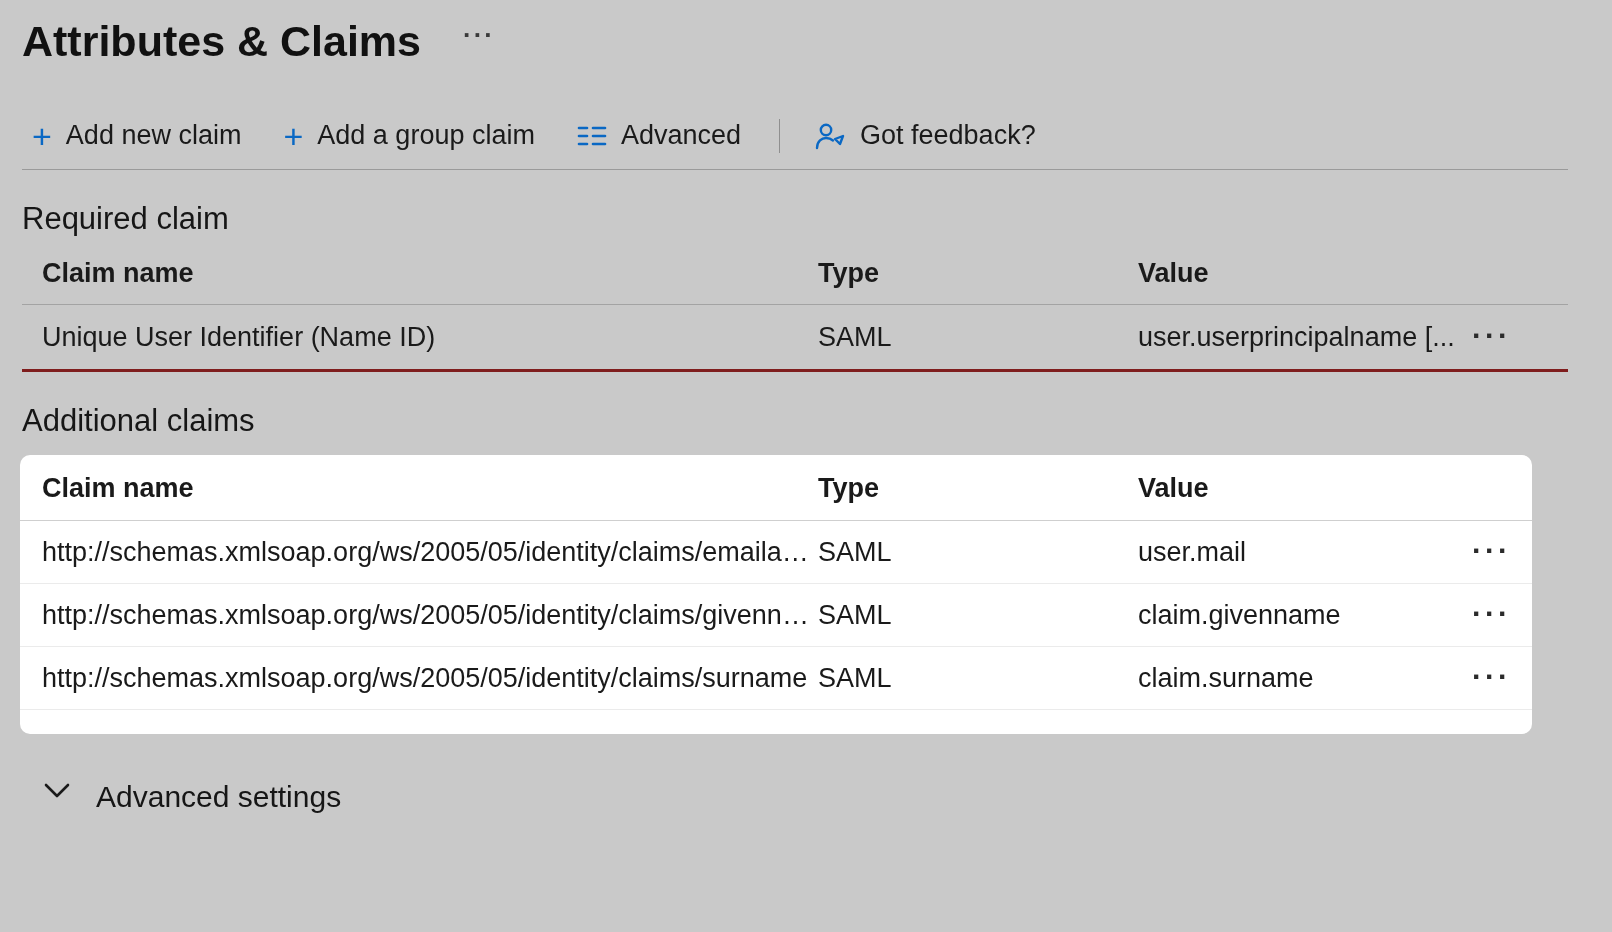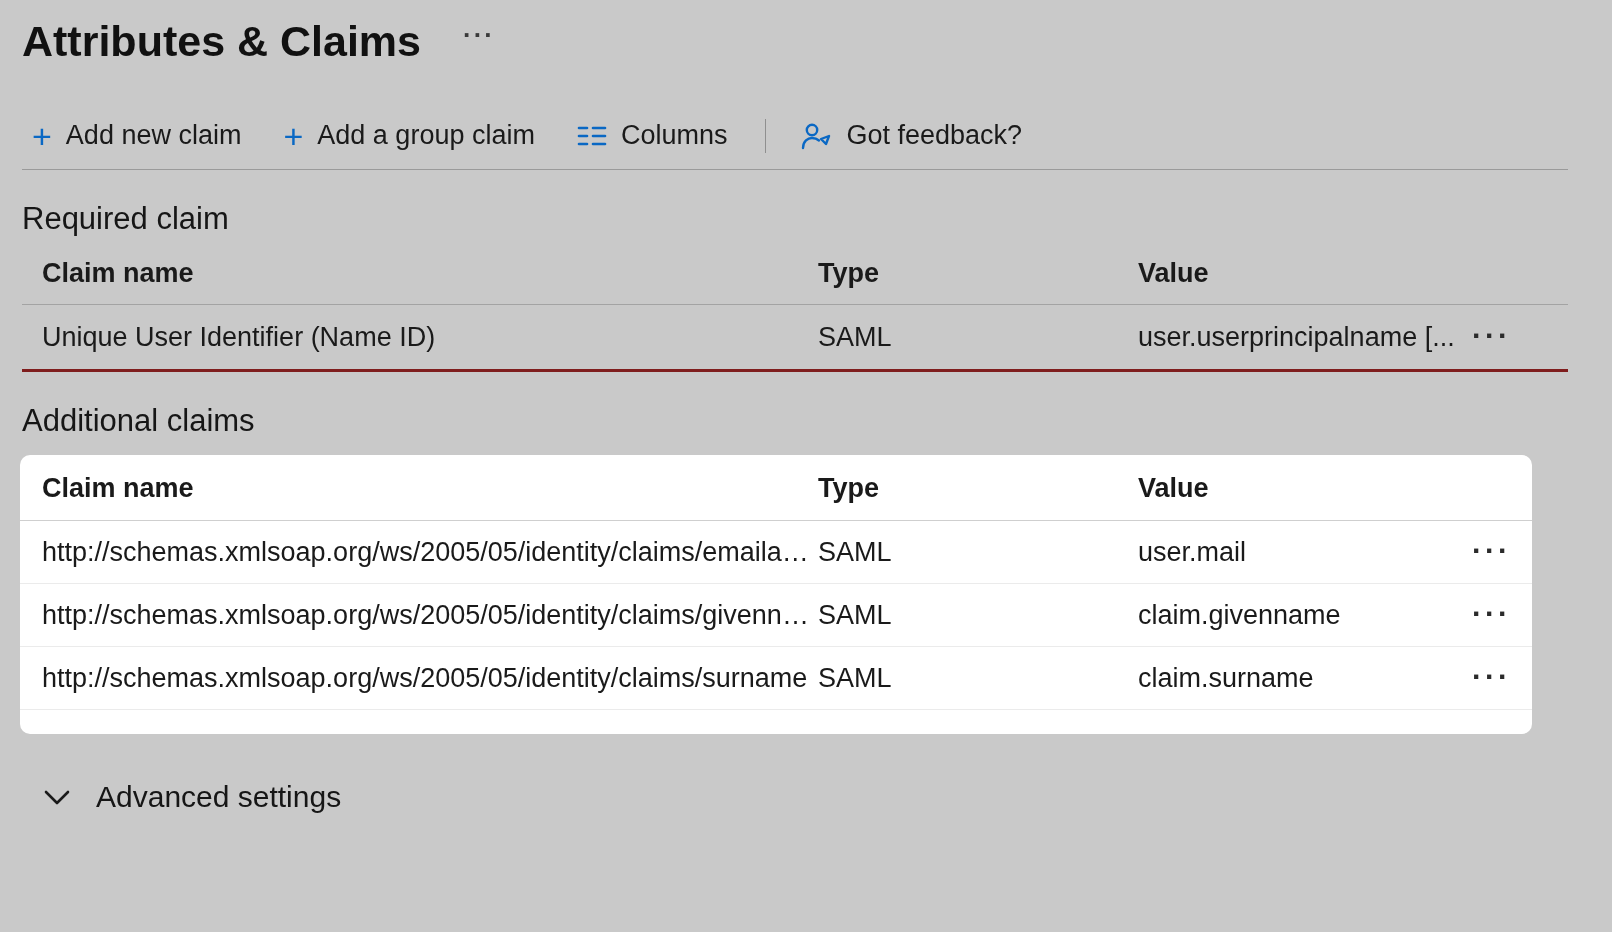--- a/index.html
+++ b/index.html
@@ -93,21 +93,21 @@
 
   .more-btn {
     background: none; border: none; cursor: pointer;
     font-family: inherit; font-size: 30px; font-weight: 700;
     color: #2b2b2b; letter-spacing: 3px; line-height: 20px;
     padding: 4px 8px;
   }
 
   
   .advanced {
-    display: flex; align-items: center; gap: 24px;
+    display: flex; gap: 24px;
     margin: 46px 0 0 42px;
     background: none; border: none; cursor: pointer;
     font-family: inherit; font-size: 30px; color: #161616;
   }
   .advanced svg { display: block; }
 </style>
 </head>
 <body>
 
 <div class="page">
@@ -132,21 +132,21 @@
           <g stroke="#0a68c4" stroke-width="2.6" stroke-linecap="round">
             <line x1="2" y1="5" x2="10" y2="5"></line>
             <line x1="2" y1="13" x2="10" y2="13"></line>
             <line x1="2" y1="21" x2="10" y2="21"></line>
             <line x1="16" y1="5" x2="28" y2="5"></line>
             <line x1="16" y1="13" x2="28" y2="13"></line>
             <line x1="16" y1="21" x2="28" y2="21"></line>
           </g>
         </svg>
       </span>
-      <span>Columns</span>
+      <span>Advanced</span>
     </button>
     <div class="toolbar-divider"></div>
     <button class="cmd">
       <span>
         <svg width="32" height="30" viewBox="0 0 32 30">
           <g stroke="#0a68c4" stroke-width="2.4" fill="none" stroke-linecap="round" stroke-linejoin="round">
             <circle cx="12" cy="9" r="5.2"></circle>
             <path d="M3 27 C3 20 8 17 12 17 C14.5 17 17 17.8 19 19.5"></path>
             <path d="M21 18 L29 15 L26 23 Z"></path>
           </g>

